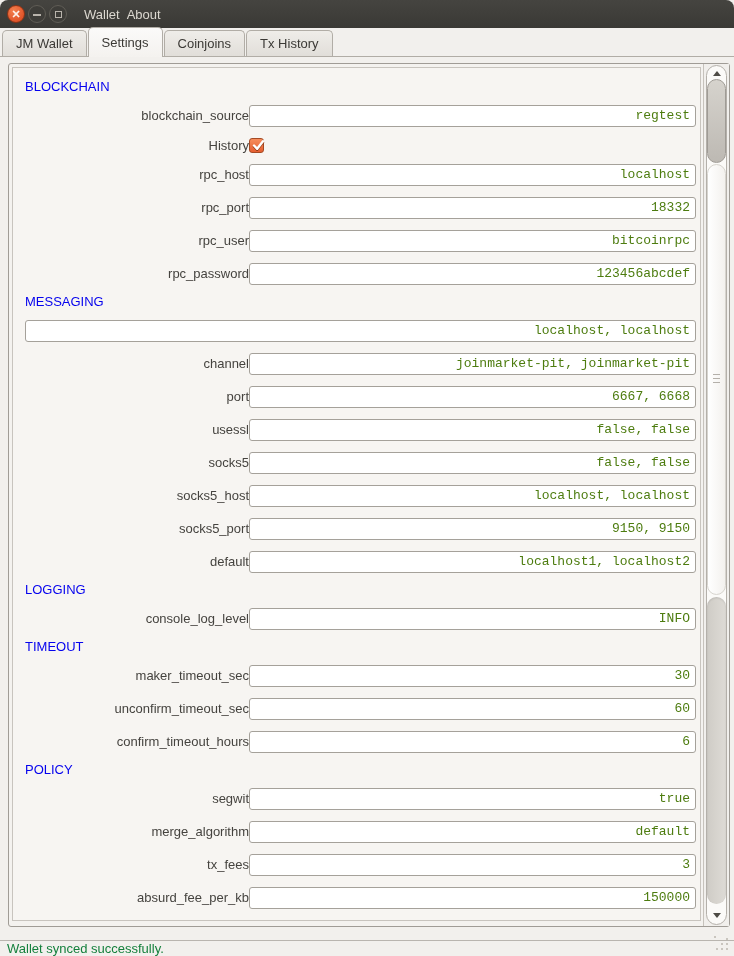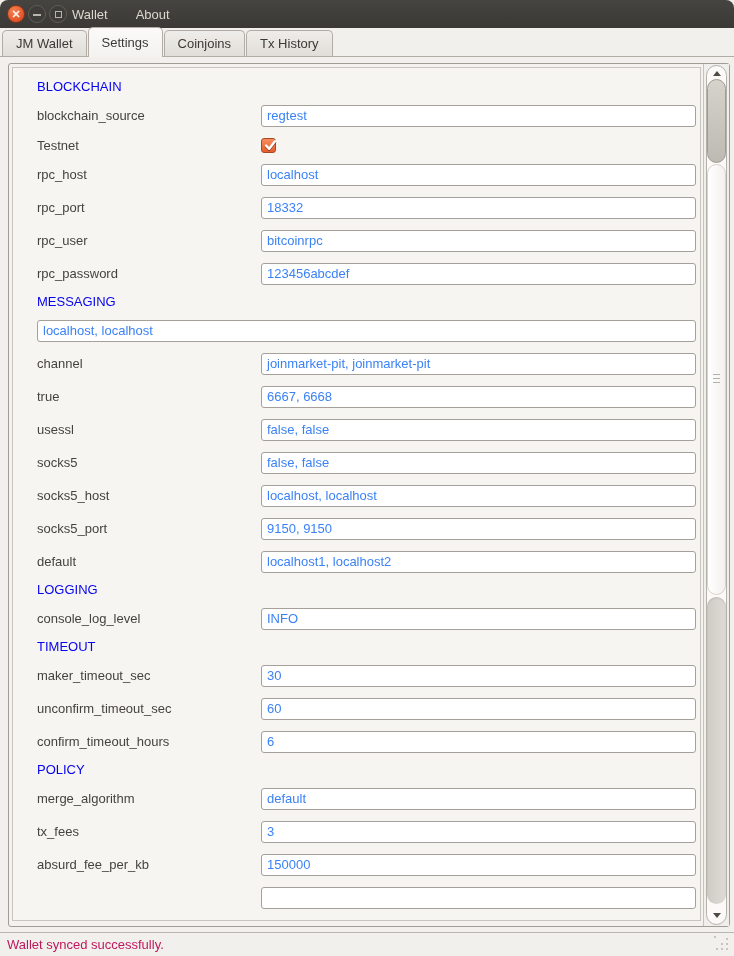--- a/index.html
+++ b/index.html
@@ -24,21 +24,21 @@
   }
   .win-btn.close {
     background:radial-gradient(circle at 35% 30%, #f3804f, #e1552a 70%);
     border:1px solid #8f3315; color:#fdf2ec; font-weight:bold;
   }
   .win-btn.minmax {
     background:#3e3d39; border:1px solid #605d56; color:#b9b4ac;
   }
   .win-btn .max-square { width:7px; height:7px; border:1.5px solid #b9b4ac; }
   .win-btn .min-dash { width:8px; height:2px; background:#b9b4ac; margin-top:1px; }
-  .menubar { display:flex; gap:24px; margin-left:3px; color:#dcd8d0; }
+  .menubar { display:flex; gap:3px; margin-left:15px; color:#dcd8d0; }
   .menu-item { padding:1px 2px; }
   
   .tabbar {
     position:absolute; top:28px; left:0; right:0; height:29px;
     background:#f2f0ed; border-bottom:1px solid #b1ada6;
     display:flex; align-items:flex-end; padding-left:2px;
   }
   .tab {
     height:26px; line-height:25px; padding:0 13px; margin-right:1px;
     background:linear-gradient(#efede9,#e1ded9);
@@ -52,31 +52,31 @@
   
   .page { position:absolute; top:57px; left:0; width:734px; height:875px; background:#f2f0ed; }
   .scrollframe {
     position:absolute; left:8px; top:6px; width:722px; height:864px;
     border:1px solid #a09c96; border-radius:3px; background:#f4f2ef;
   }
   .viewport { position:absolute; left:0; top:0; right:26px; bottom:0; overflow:hidden; }
   .formpanel {
     position:absolute; left:3px; top:3px; width:689px; height:854px;
     background:#f7f5f2; border:1px solid #c8c4be;
-    padding:7px 4px 0 24px; overflow:hidden;
+    padding:7px 4px 0 12px; overflow:hidden;
   }
   .section-header { height:24px; line-height:24px; color:#0502ee; }
-  .row { display:flex; align-items:center; height:33px; }
+  .row { display:flex; align-items:center; height:33px;text-align:right; }
   .row.cb-row { height:26px; }
   .flabel { width:224px; color:#45433f; }
   .input-box {
     flex:1; height:22px; background:#ffffff;
     border:1px solid #a5a19a; border-radius:3px;
-    padding:0 5px; line-height:20px; color:#3b82f6;
-    overflow:hidden; white-space:nowrap;
+    padding:0 5px; line-height:20px; color:#4d7c0f;
+    overflow:hidden; white-space:nowrap;font-family:Liberation Mono, monospace;
   }
   .checkbox {
     width:15px; height:15px; border-radius:3px; position:relative;
     background:linear-gradient(#f68d5c,#e55e30);
     border:1px solid #a54a24;
   }
   .checkbox svg { position:absolute; left:0px; top:-2px; filter:drop-shadow(0 1px 0 #8f3a15); }
   
   .sb-col {
     position:absolute; top:0; right:0; bottom:0; width:26px;
@@ -109,23 +109,23 @@
     background:repeating-linear-gradient(to bottom,#b4b0aa 0 1px,transparent 1px 4px);
   }
   .sb-trough-grey {
     position:absolute; left:0px; right:0px; top:531px; height:307px;
     border-radius:11px;
     background:linear-gradient(to right,#cfccc6,#dedbd6);
     box-shadow:inset 0 1px 2px rgba(0,0,0,0.12);
   }
   
   .statusbar {
-    position:absolute; left:0; right:0; bottom:0; height:24px;
+    position:absolute; left:0; right:0; bottom:0; height:16px;
     background:#f2f0ed; border-top:1px solid #b9b5af;
-    display:flex; align-items:center; padding-left:7px; color:#be185d;
+    display:flex; align-items:center; padding-left:7px; color:#15803d;
   }
   .resize-grip { position:absolute; right:4px; bottom:4px; width:16px; height:16px; }
   .resize-grip i {
     position:absolute; left:0; top:0; width:2px; height:2px; background:#c9c5be;
     box-shadow: 12px 12px 0 #c9c5be, 7px 12px 0 #c9c5be, 12px 7px 0 #c9c5be,
                 2px 12px 0 #c9c5be, 7px 7px 0 #c9c5be, 12px 2px 0 #c9c5be;
   }
 </style>
 </head>
 <body>
@@ -160,21 +160,21 @@
   <div class="page">
     <div class="scrollframe">
       <div class="viewport">
         <div class="formpanel">
             <div class="section-header">BLOCKCHAIN</div>
             <div class="row">
               <span class="flabel">blockchain_source</span>
               <div class="input-box"><span>regtest</span></div>
             </div>
             <div class="row cb-row">
-              <span class="flabel">Testnet</span>
+              <span class="flabel">History</span>
               <span class="checkbox">
                 <svg width="17" height="17" viewBox="0 0 17 17">
                   <path d="M4 8.5 L7.2 11.8 L13 4.2" fill="none" stroke="#ffffff" stroke-width="2.4" stroke-linecap="round" stroke-linejoin="round"></path>
                 </svg>
               </span>
             </div>
             <div class="row">
               <span class="flabel">rpc_host</span>
               <div class="input-box"><span>localhost</span></div>
             </div>
@@ -192,21 +192,21 @@
             </div>
             <div class="section-header">MESSAGING</div>
             <div class="row">
               <div class="input-box"><span>localhost, localhost</span></div>
             </div>
             <div class="row">
               <span class="flabel">channel</span>
               <div class="input-box"><span>joinmarket-pit, joinmarket-pit</span></div>
             </div>
             <div class="row">
-              <span class="flabel">true</span>
+              <span class="flabel">port</span>
               <div class="input-box"><span>6667, 6668</span></div>
             </div>
             <div class="row">
               <span class="flabel">usessl</span>
               <div class="input-box"><span>false, false</span></div>
             </div>
             <div class="row">
               <span class="flabel">socks5</span>
               <div class="input-box"><span>false, false</span></div>
             </div>
@@ -234,20 +234,24 @@
             </div>
             <div class="row">
               <span class="flabel">unconfirm_timeout_sec</span>
               <div class="input-box"><span>60</span></div>
             </div>
             <div class="row">
               <span class="flabel">confirm_timeout_hours</span>
               <div class="input-box"><span>6</span></div>
             </div>
             <div class="section-header">POLICY</div>
+            <div class="row">
+              <span class="flabel">segwit</span>
+              <div class="input-box"><span>true</span></div>
+            </div>
             <div class="row">
               <span class="flabel">merge_algorithm</span>
               <div class="input-box"><span>default</span></div>
             </div>
             <div class="row">
               <span class="flabel">tx_fees</span>
               <div class="input-box"><span>3</span></div>
             </div>
             <div class="row">
               <span class="flabel">absurd_fee_per_kb</span>

